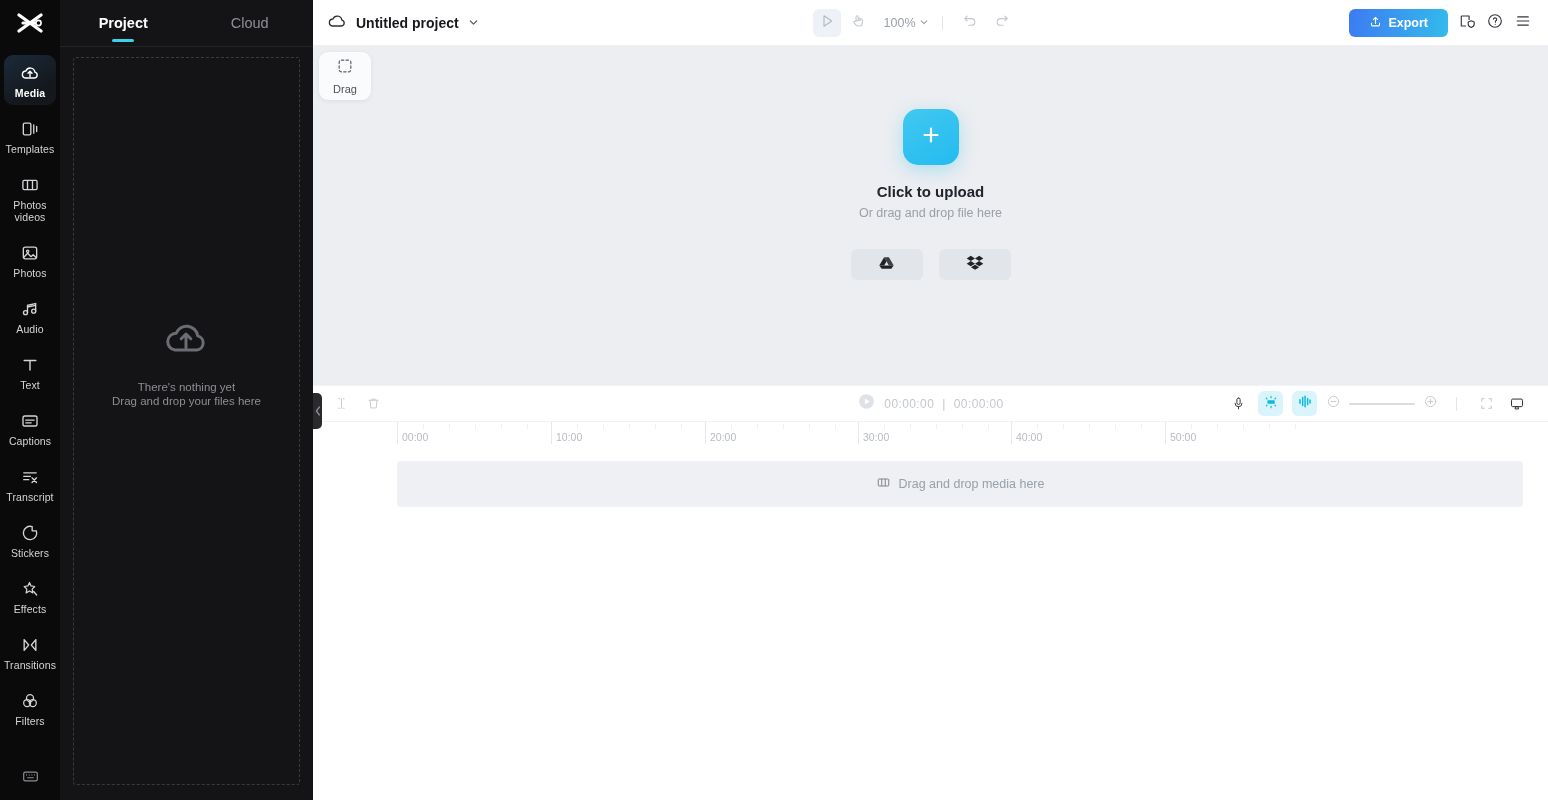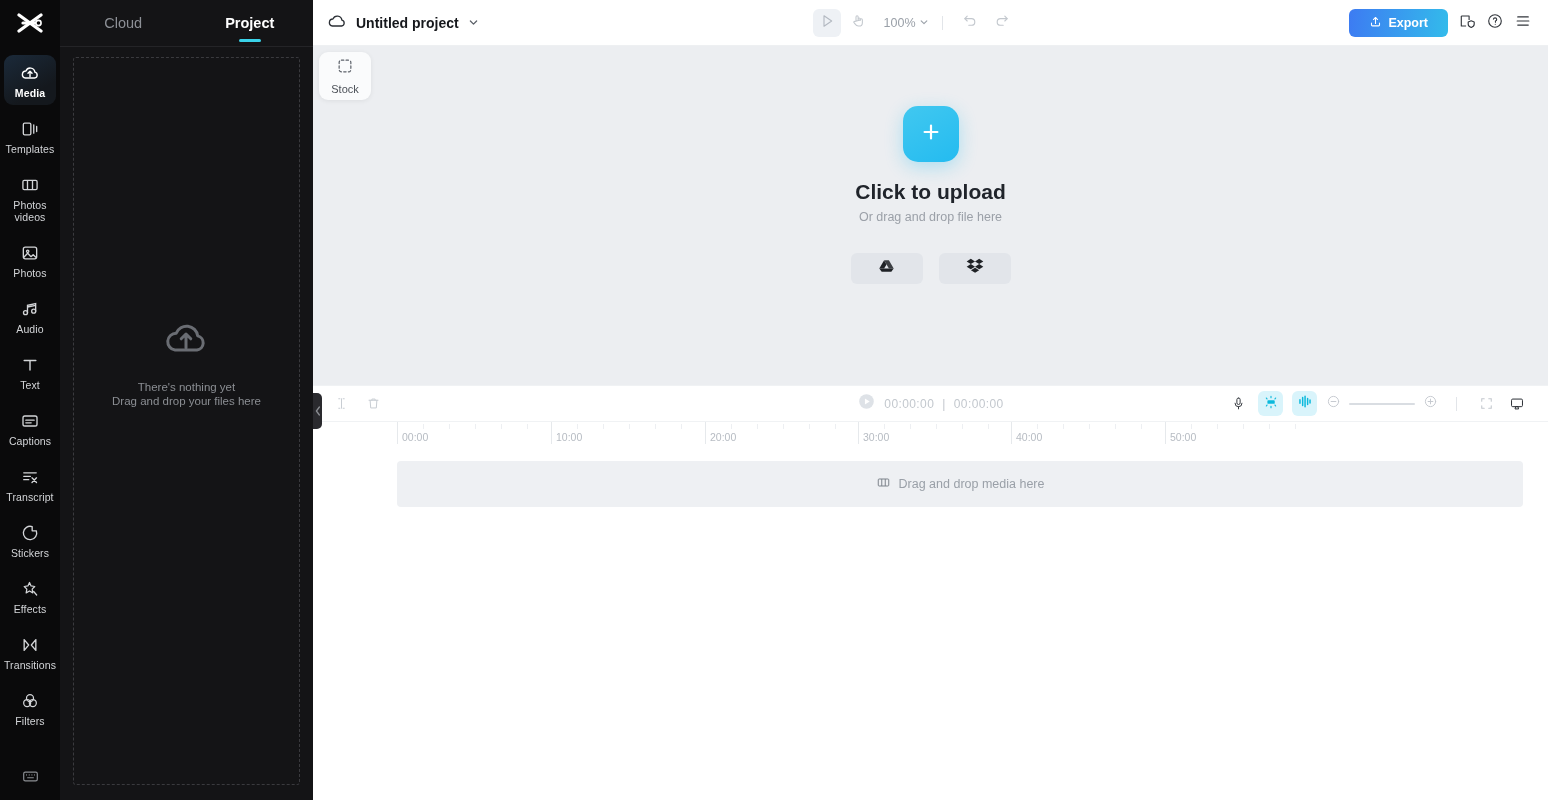--- a/index.html
+++ b/index.html
@@ -111,21 +111,21 @@
     gap: 4px; cursor: pointer;
   }
   .ratio-lb { font-size: 11px; color: #4c5158; }
   .uploader { display: flex; flex-direction: column; align-items: center; margin-top: -42px; }
   .plus-box {
     width: 56px; height: 56px; border-radius: 15px;
     background: linear-gradient(150deg, #41c8f0 0%, #24bbf0 100%);
     display: flex; align-items: center; justify-content: center;
     box-shadow: 0 5px 18px rgba(40,190,238,.32); cursor: pointer;
   }
-  .up-title { font-size: 21px; font-weight: bold; color: #20242b; margin-top: 18px; }
+  .up-title { font-size: 15px; font-weight: bold; color: #20242b; margin-top: 18px; }
   .up-sub { font-size: 12.5px; color: #9ba0a8; margin-top: 6px; }
   .cloud-row { display: flex; gap: 16px; margin-top: 29px; }
   .cloud-btn {
     width: 72px; height: 31px; background: #e2e5ea; border-radius: 6px;
     display: flex; align-items: center; justify-content: center; cursor: pointer;
   }
 
   
   .tl-toolbar {
     height: 36px; background: #fff; display: flex; align-items: center;
@@ -326,25 +326,25 @@
         <svg width="19" height="19" viewBox="0 0 24 24" fill="none" stroke="#8b8e93" stroke-width="1.5" stroke-linecap="round">
           <rect x="3.4" y="6.4" width="17.2" height="11.2" rx="2"></rect>
           <path d="M7 10h.01M10.4 10h.01M13.8 10h.01M17 10h.01M8.4 13.6h7.2"></path>
         </svg>
       </span>
     </div>
   </div>
 
   <div class="panel">
     <div class="panel-tabs">
+      <div class="ptab active">
+        <span>Project</span>
+      </div>
       <div class="ptab">
         <span>Cloud</span>
-      </div>
-      <div class="ptab active">
-        <span>Project</span>
       </div>
     </div>
     <div class="panel-sep"></div>
 
 
     <div class="dropzone">
       <div class="dz-inner">
         <span>
           <svg width="58" height="48" viewBox="0 0 24 24" fill="none" stroke="#6a6d73" stroke-width="1.5" stroke-linecap="round" stroke-linejoin="round">
             <path d="M6.5 18a4.2 4.2 0 0 1 .6-8.36 5.6 5.6 0 0 1 10.75 1.3A3.6 3.6 0 0 1 17.5 18z"></path>
@@ -457,21 +457,21 @@
       </div>
     </div>
 
     <div class="canvas-wrap">
       <div class="ratio-chip">
         <span>
           <svg width="18" height="18" viewBox="0 0 24 24" fill="none" stroke="#5c6169" stroke-width="1.6" stroke-linecap="round" stroke-dasharray="3.2 3">
             <rect x="4.2" y="4.2" width="15.6" height="15.6" rx="3"></rect>
           </svg>
         </span>
-        <span class="ratio-lb">Stock</span>
+        <span class="ratio-lb">Drag</span>
       </div>
 
       <div class="uploader">
         <div class="plus-box">
           <span>
             <svg width="24" height="24" viewBox="0 0 24 24" fill="none" stroke="#fff" stroke-width="2.2" stroke-linecap="round">
               <path d="M12 5.6v12.8M5.6 12h12.8"></path>
             </svg>
           </span>
         </div>

